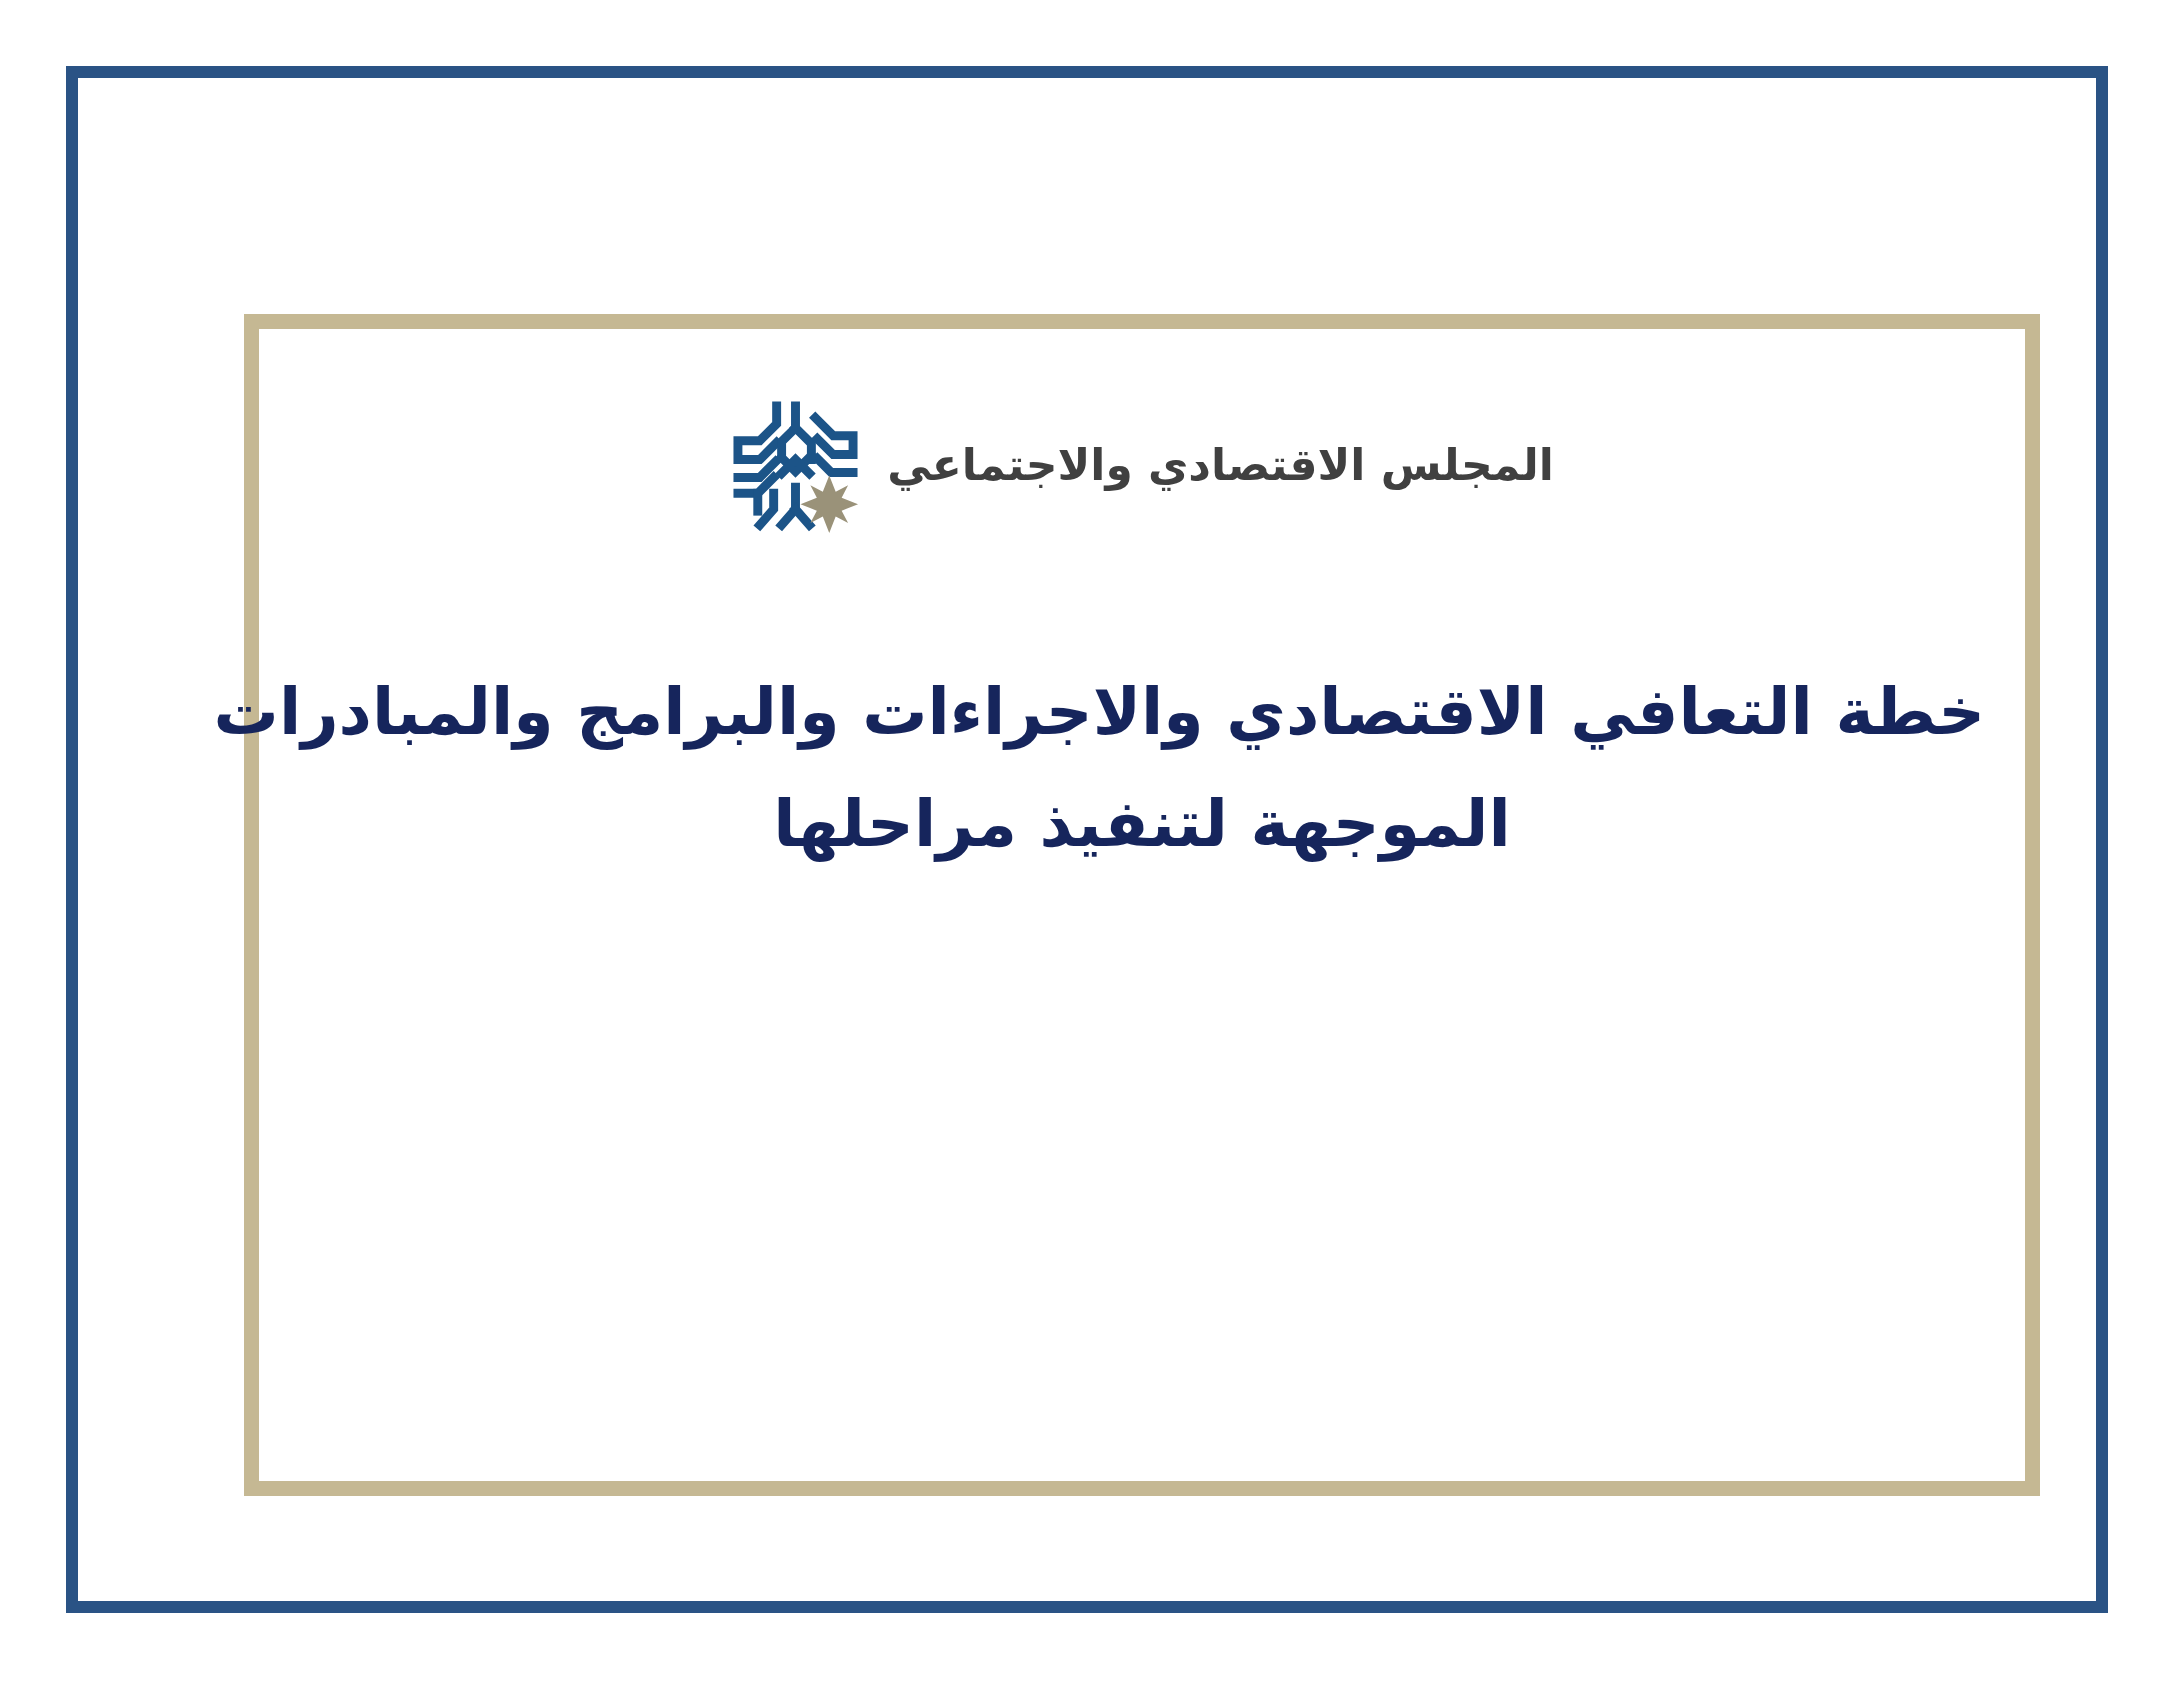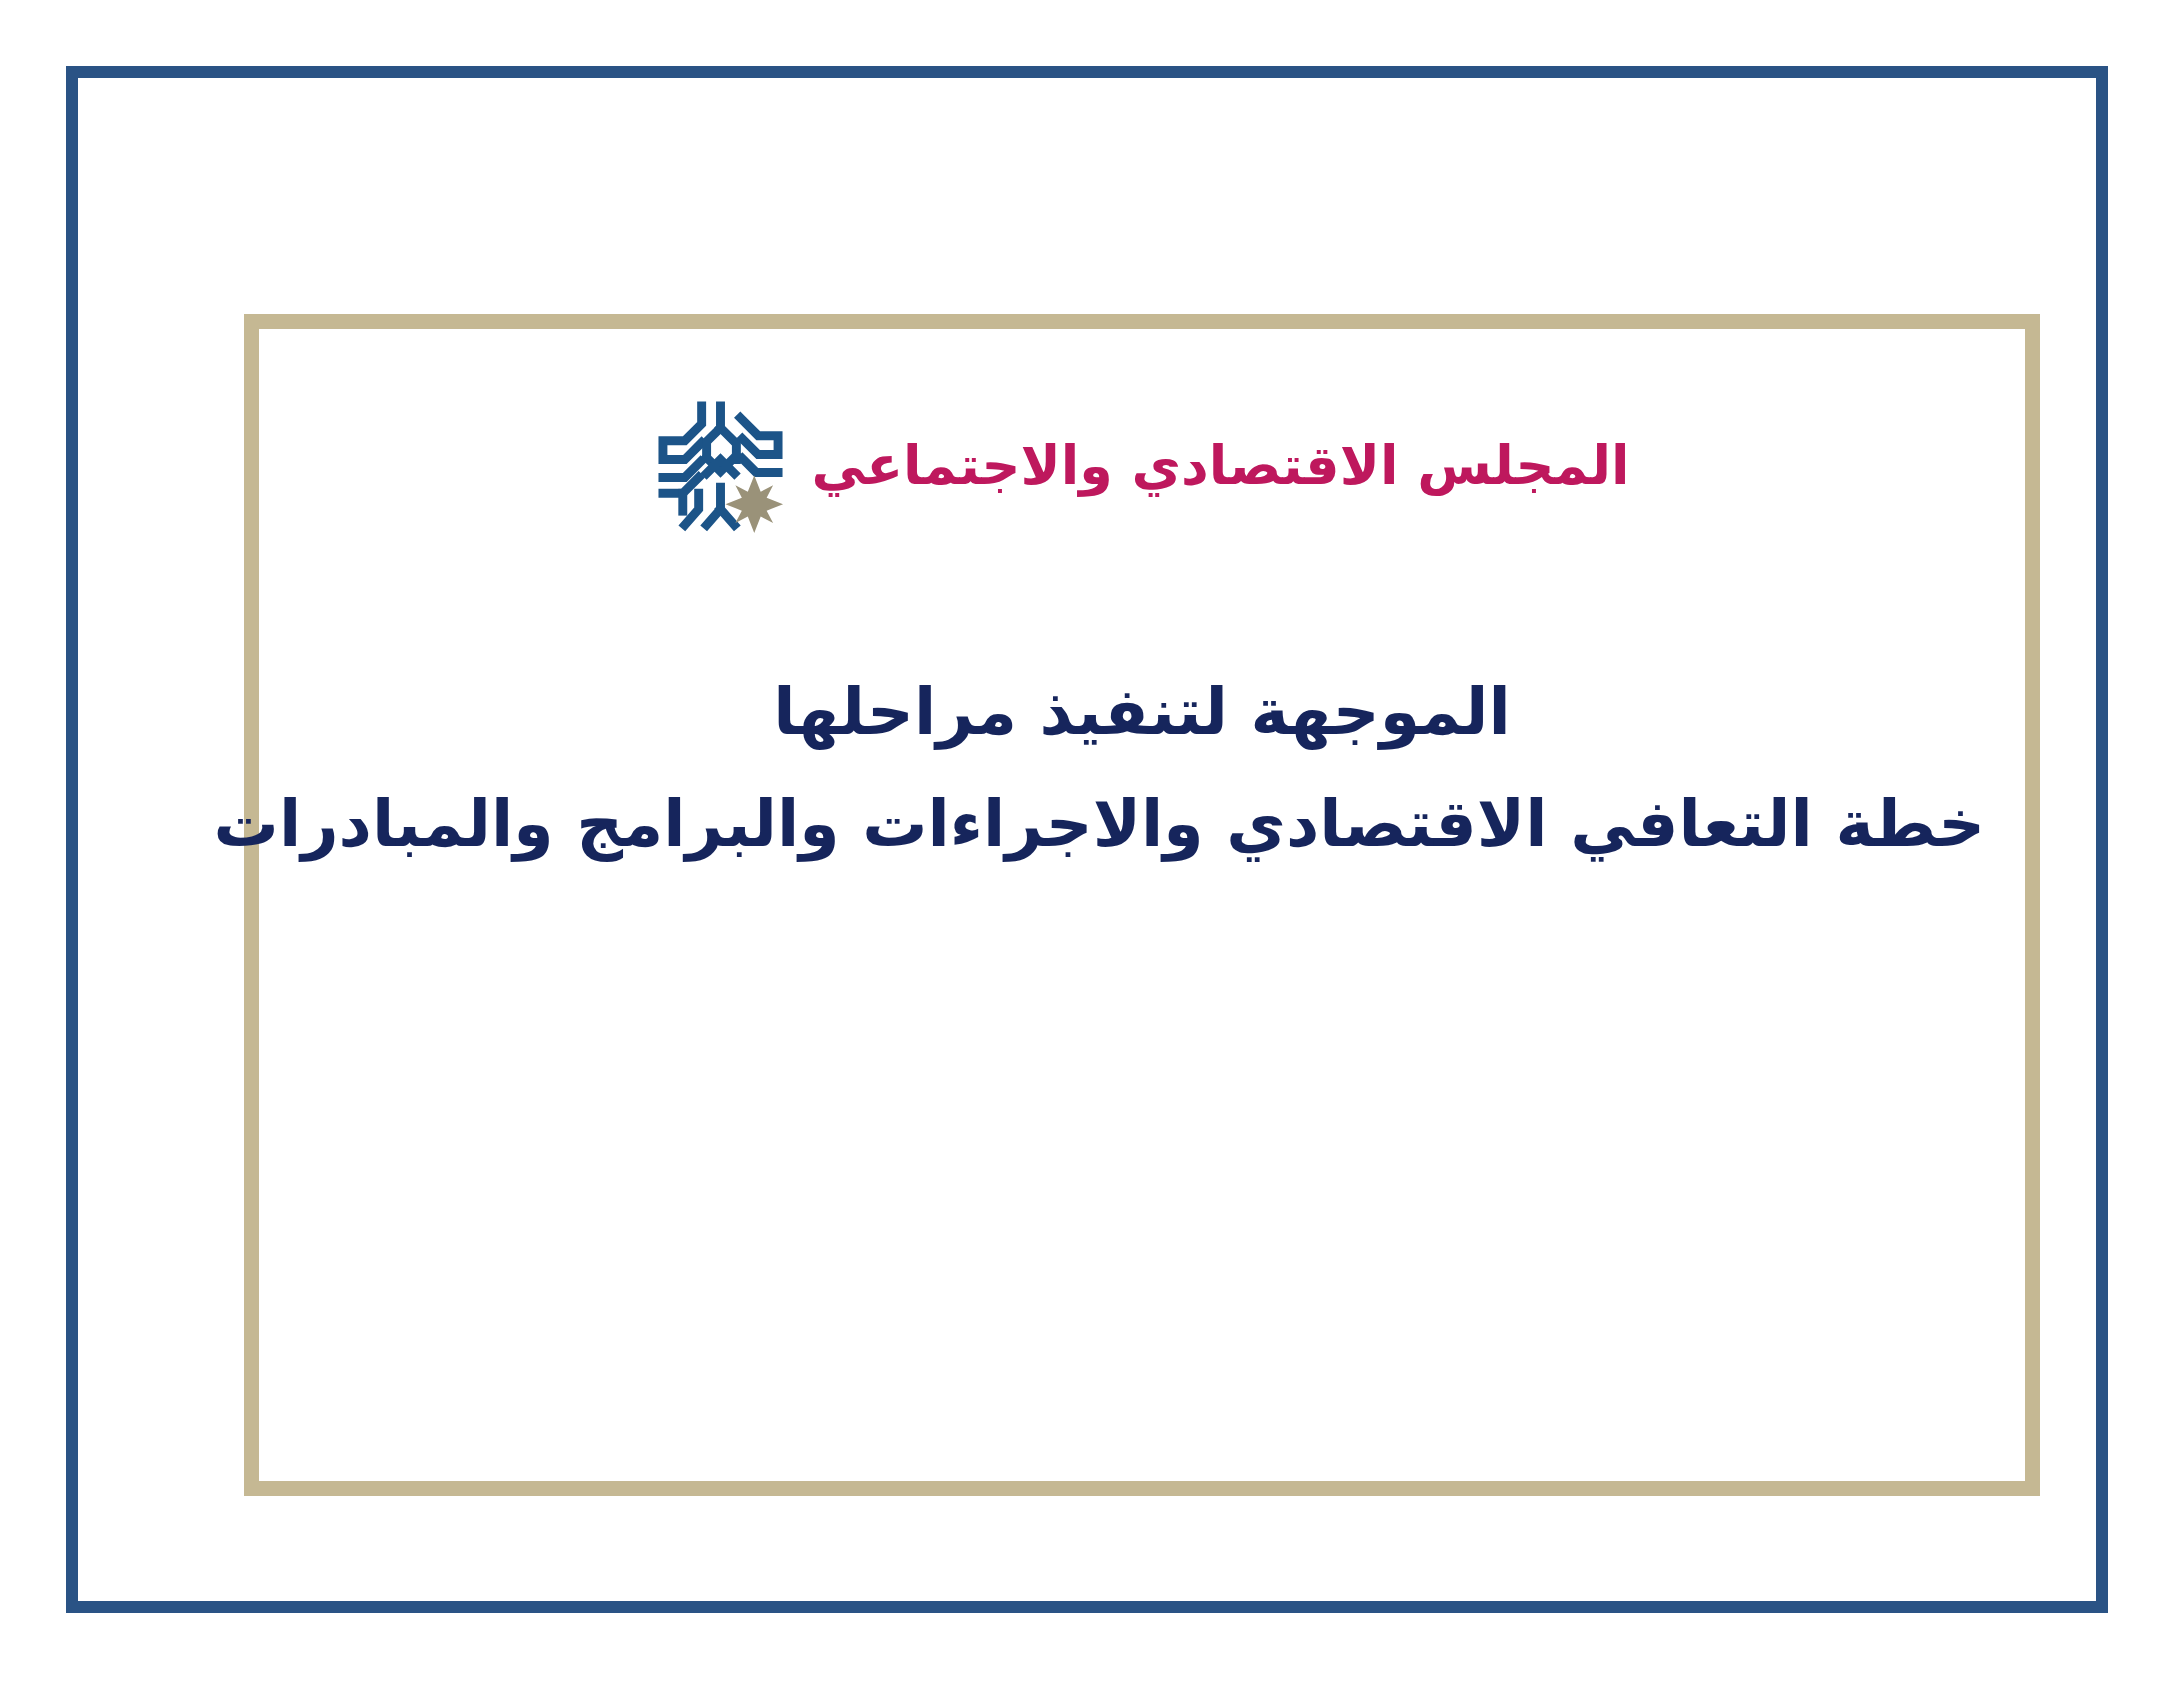--- a/index.html
+++ b/index.html
@@ -60,23 +60,23 @@
     top: 69px;
     display: flex;
     flex-direction: row;
     align-items: center;
     justify-content: center;
     gap: 26px;
   }
 
   .logo-wordmark {
     font-family: "DejaVu Sans", "Liberation Sans", sans-serif;
-    font-size: 54px;
+    font-size: 44px;
     font-weight: 700;
-    color: #be185d;
+    color: #404040;
     letter-spacing: 0px;
     white-space: nowrap;
     direction: rtl;
     line-height: 1.1;
   }
 
   .logo-emblem {
     width: 131px;
     height: 135px;
     flex: 0 0 auto;
@@ -149,22 +149,22 @@
                        L106.5 94.5 L119 88 L112.5 100.5 L129 107
                        L112.5 113.5 L119 126 L106.5 119.5 L100 136
                        L93.5 119.5 L81 126 L87.5 113.5 L71 107
                        L87.5 100.5 L81 88 L93.5 94.5 Z"></path>
             </svg>
           </span>
 
         </div>
 
         <div class="title-block">
+          <div class="title-line">خطة التعافي الاقتصادي والاجراءات والبرامج والمبادرات</div>
           <div class="title-line">الموجهة لتنفيذ مراحلها</div>
-          <div class="title-line">خطة التعافي الاقتصادي والاجراءات والبرامج والمبادرات</div>
         </div>
 
       </div>
     </div>
 
   </div>
 </div>
 
 
 </body></html>

